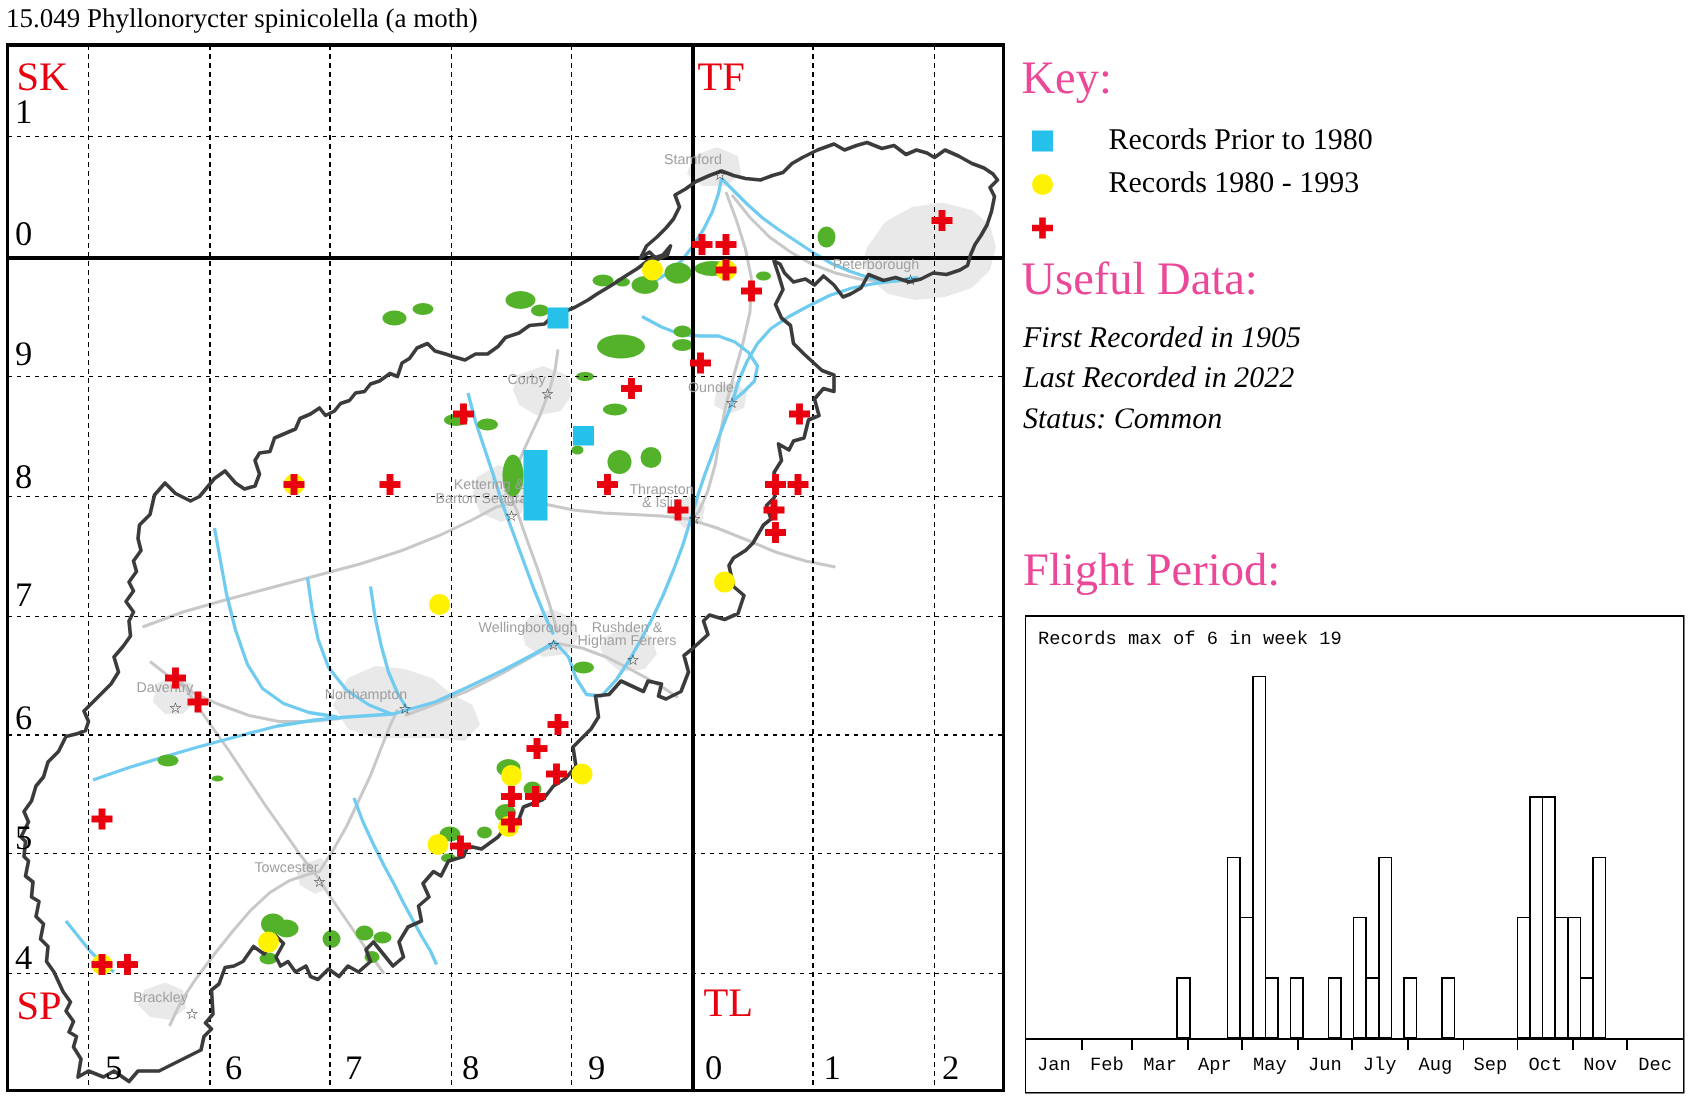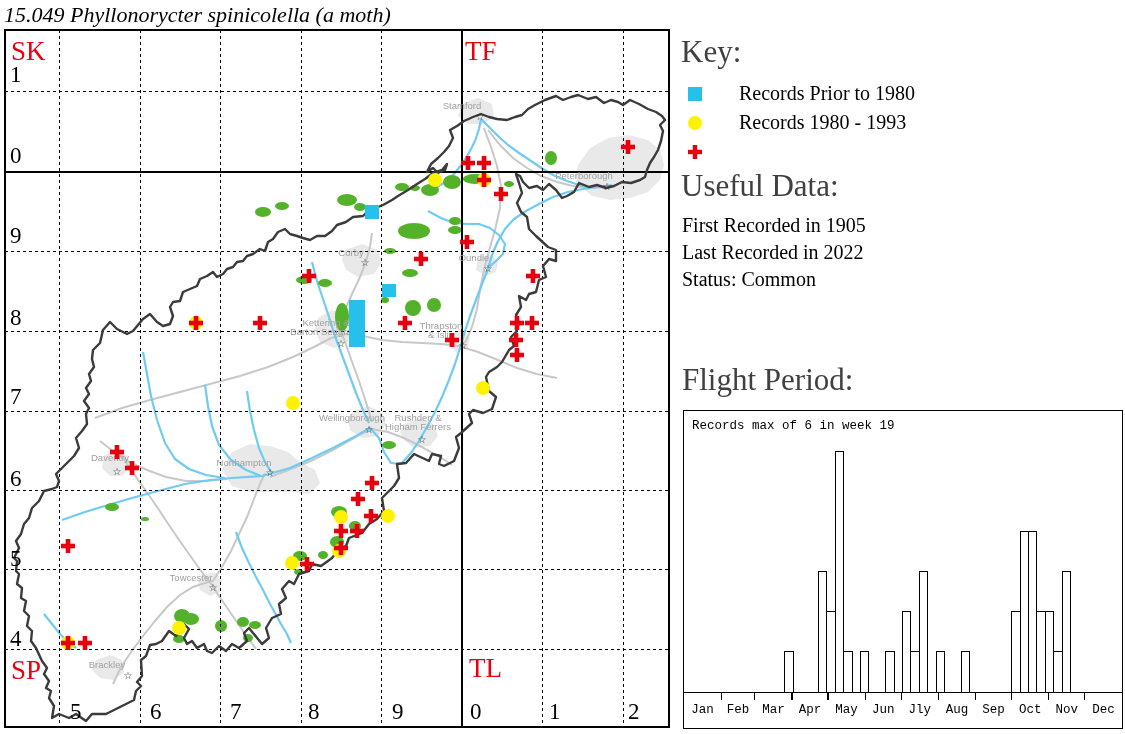--- a/index.html
+++ b/index.html
@@ -1,28 +1,28 @@
 <!DOCTYPE html>
 <html><head>
 <meta charset="utf-8">
 <style>
   html,body{margin:0;padding:0;background:#fff;}
   #canvas{position:relative;width:1125px;height:734px;background:#ffffff;overflow:hidden;
           font-family:"Liberation Serif", serif;}
-  #page-title{position:absolute;left:4px;top:2px;font-size:22px;color:#000;white-space:nowrap;font-style:italic;}
+  #page-title{position:absolute;left:4px;top:2px;font-size:18px;color:#000;white-space:nowrap;}
   #map-wrap{position:absolute;left:0;top:0;width:675px;height:734px;}
-  .panel-heading{position:absolute;font-size:31px;color:#404040;white-space:nowrap;line-height:1;}
+  .panel-heading{position:absolute;font-size:31px;color:#ec4899;white-space:nowrap;line-height:1;}
   #key-heading{left:681px;top:36px;}
   #useful-heading{left:681px;top:170px;font-family:Liberation Serif, serif;}
   #flight-heading{left:682px;top:364px;}
   #key-list{position:absolute;left:687px;top:79px;}
   .key-item{display:flex;align-items:center;height:29px;gap:26px;}
   .key-item .swatch{width:16px;height:16px;margin-right:10px;flex:0 0 auto;}
   .key-item .klabel{font-size:20px;color:#000;white-space:nowrap;}
-  #useful-list{position:absolute;left:682px;top:212px;}
+  #useful-list{position:absolute;left:682px;top:212px;font-style:italic;}
   .useful-line{font-size:20px;line-height:27px;color:#000;white-space:nowrap;}
   #chart-wrap{position:absolute;left:683px;top:410px;width:440px;height:319px;}
   svg text{user-select:none;}
 </style>
 </head>
 <body>
 
 <div id="canvas">
   <div id="page-title">15.049 Phyllonorycter spinicolella (a moth)</div>
 

